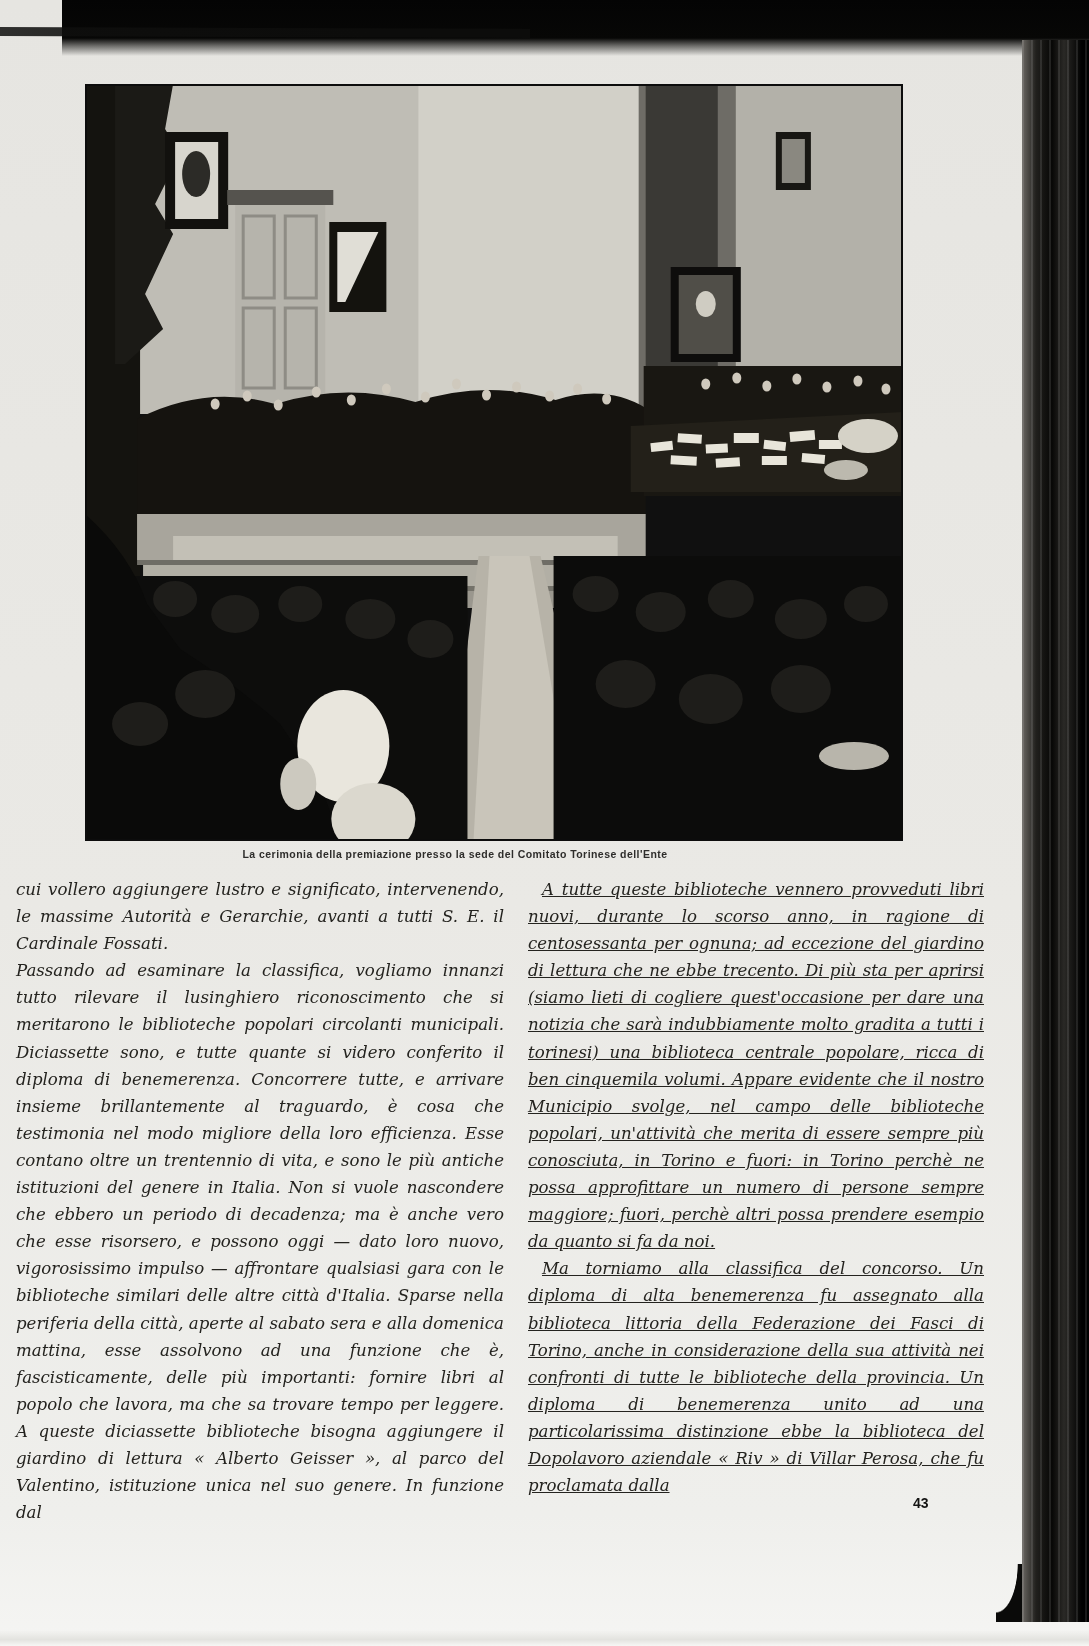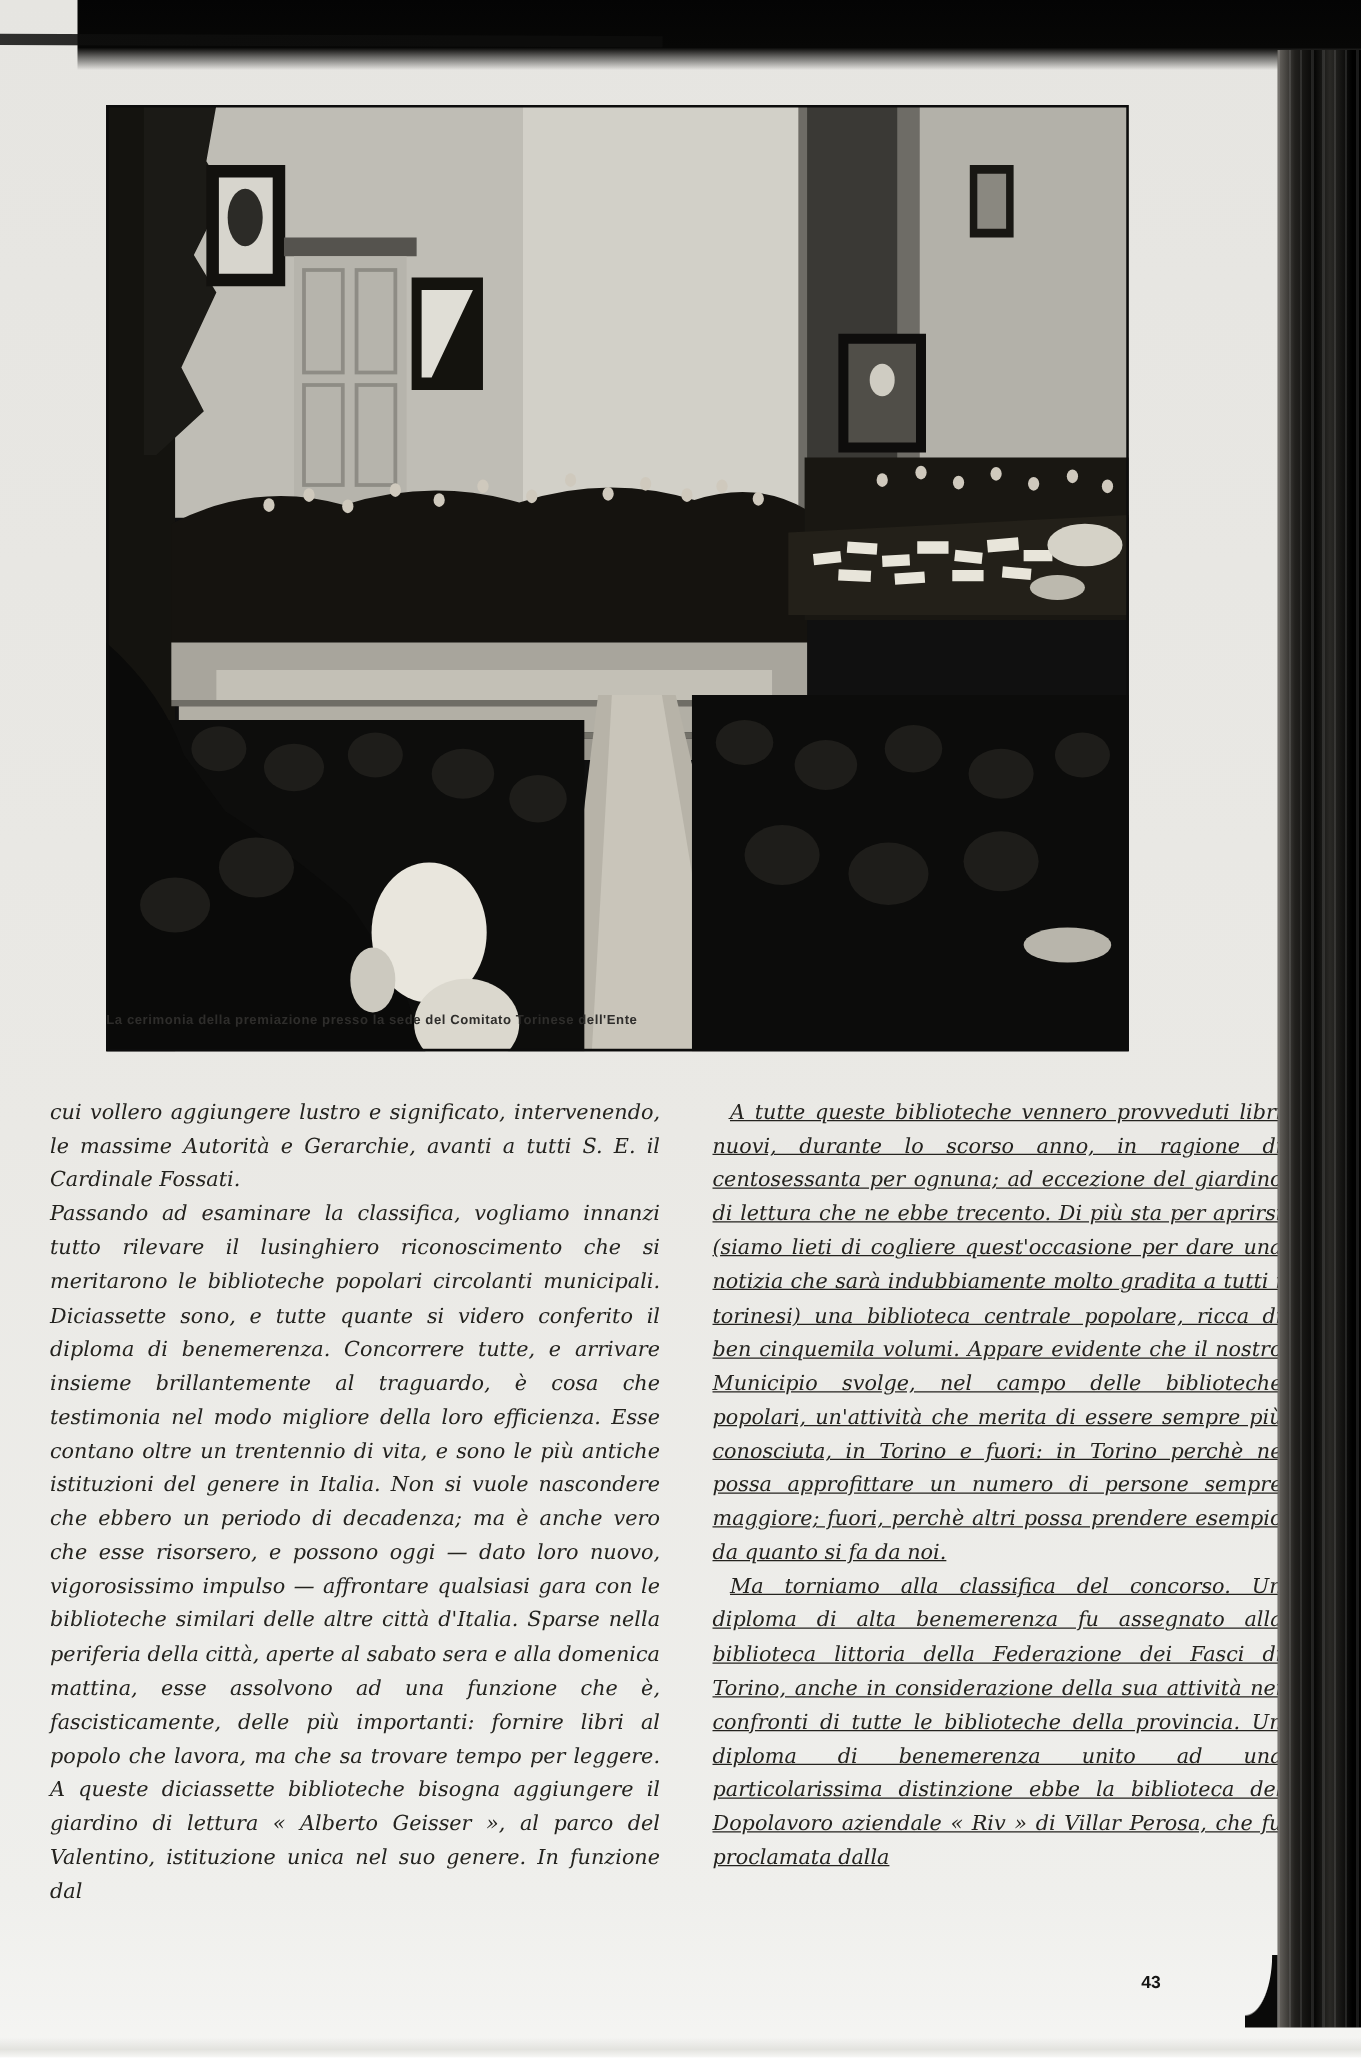--- a/index.html
+++ b/index.html
@@ -21,34 +21,34 @@
   .right-band::after{content:"";position:absolute;left:-26px;bottom:0;width:26px;height:58px;
     background:radial-gradient(ellipse at top left, rgba(8,8,7,0) 58%, #0a0a09 60%);}
   .bottom-edge{position:absolute;left:0;bottom:0;width:1089px;height:16px;
     background:linear-gradient(to bottom,rgba(220,220,216,.0),#e3e3df 60%,#f7f7f5);}
 
   
   .photo-frame{position:absolute;left:85px;top:84px;width:818px;height:757px;background:#101010;}
   .photo-frame svg{display:block;width:100%;height:100%;}
 
   
-  .caption{position:absolute;left:85px;top:810px;width:740px;
+  .caption{position:absolute;left:85px;top:848px;width:740px;text-align:center;
     font-family:"Liberation Sans",sans-serif;font-size:10.5px;font-weight:700;
     letter-spacing:.45px;color:#2e2d2b;}
 
   
-  .columns{position:absolute;left:40px;top:876px;width:986px;display:flex;gap:42px;}
+  .columns{position:absolute;left:16px;top:876px;width:986px;display:flex;gap:24px;}
   .col{width:488px;}
   .col.right{width:456px;}
   .col p{margin:0;font-family:"DejaVu Serif",serif;font-style:italic;font-weight:500;
     font-size:16.6px;line-height:27.1px;color:#24231f;text-align:justify;
     hyphens:auto;-webkit-hyphens:auto;}
   .col p.indent{text-indent:14px;text-decoration:underline;}
 
-  .page-number{position:absolute;left:913px;top:1577px;font-family:"Liberation Sans",sans-serif;
+  .page-number{position:absolute;left:913px;top:1495px;font-family:"Liberation Sans",sans-serif;
     font-size:14px;font-weight:700;color:#141413;}
 </style>
 </head>
 <body>
 
 <div class="scan">
 
   <div class="top-band"></div>
   <div class="top-strip"></div>
 

